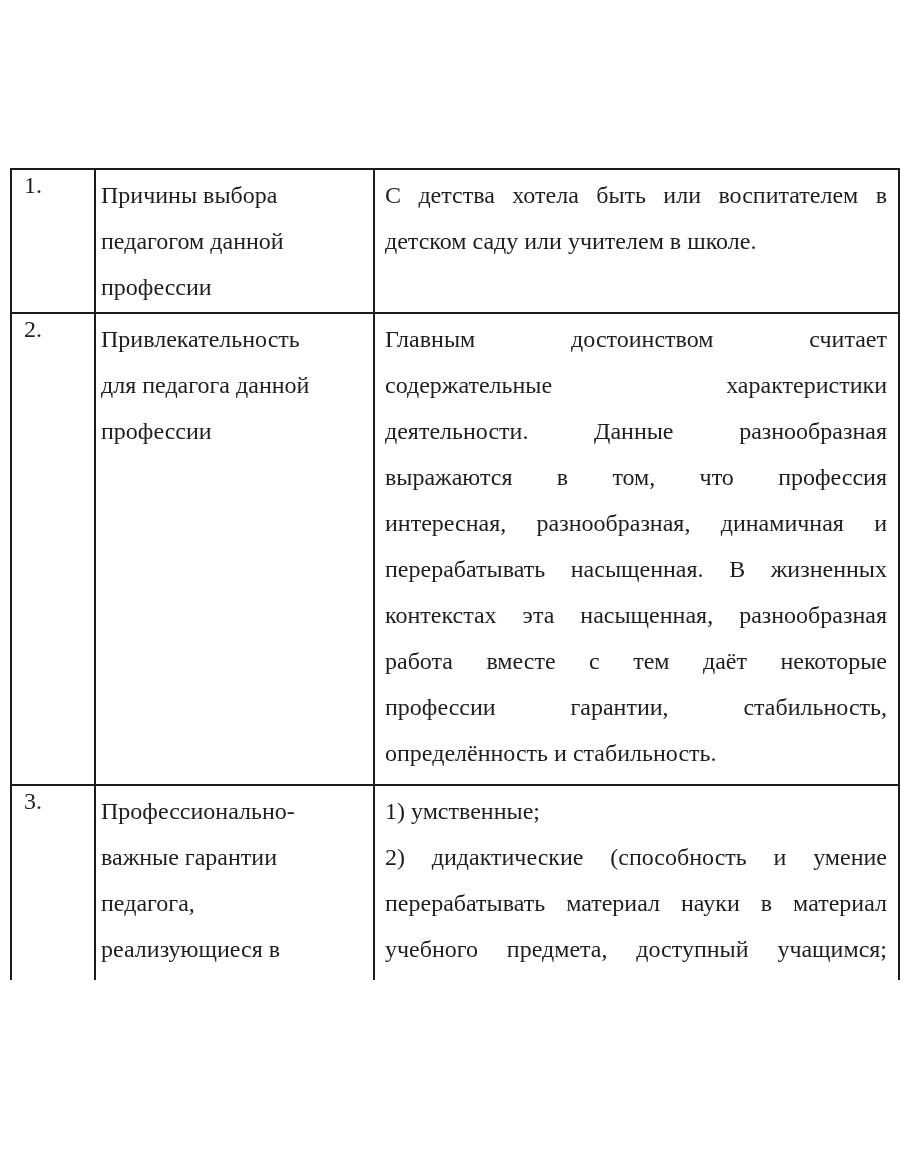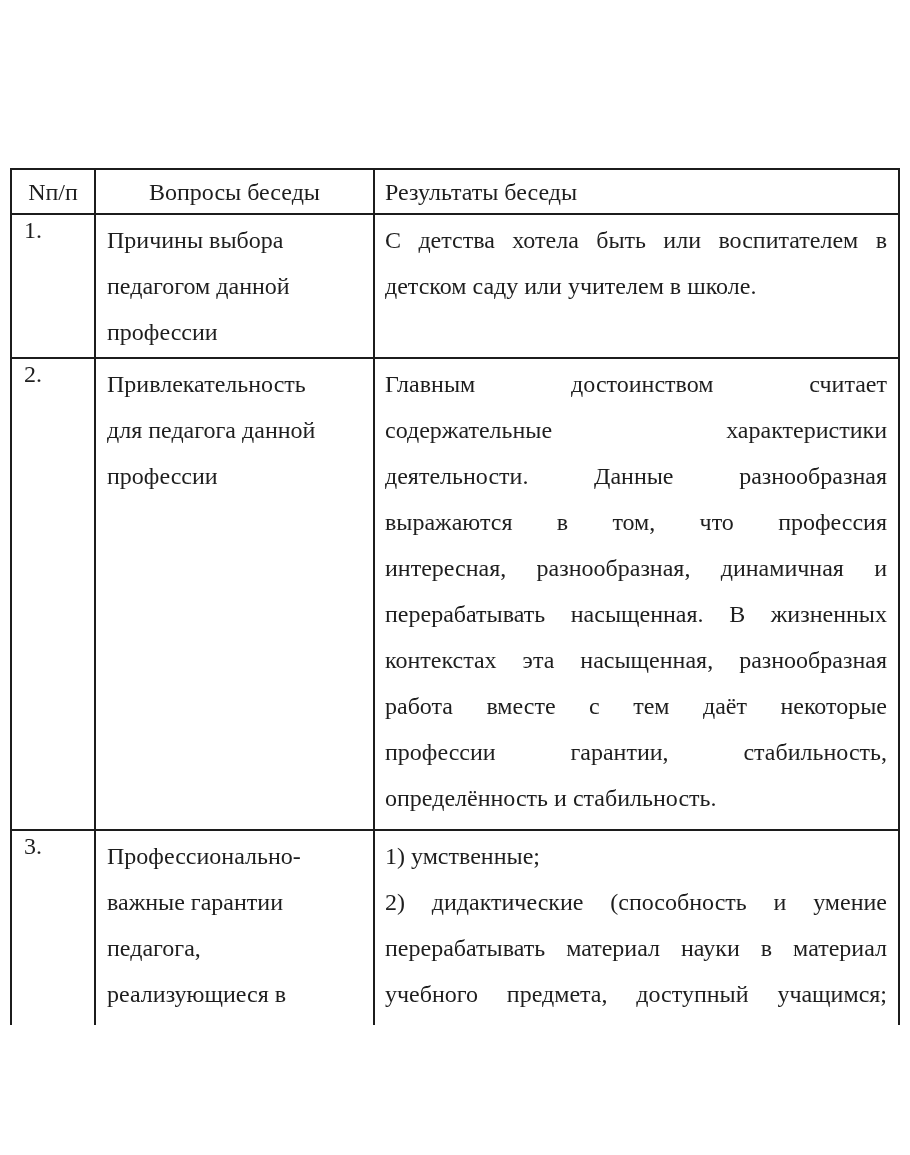--- a/index.html
+++ b/index.html
@@ -42,21 +42,21 @@
   tr.row2 { height: 184px; }
   tr.row2 td { border-bottom: none; }
   td.hc {
     vertical-align: middle;
     line-height: 28px;
   }
   td.hc-num  { text-align: center; }
   td.hc-q    { text-align: center; }
   td.hc-r    { text-align: left; padding-left: 10px; }
   td.numcell { padding: 2px 4px 0 12px; }
-  td.qcell   { padding: 2px 8px 0 11px; }
+  td.qcell   { padding: 2px 8px 0 5px; }
   td.rcell   { padding: 2px 11px 8px 10px; }
   .ln {
     height: 46px;
     line-height: 46px;
     overflow: hidden;
     white-space: normal;
   }
   .ln.j {
     text-align: justify;
     text-align-last: justify;
@@ -68,25 +68,20 @@
 <div class="page">
   <div class="table-wrap">
     <table class="doc-table">
       <colgroup>
           <col class="c1">
           <col class="c2">
           <col class="c3">
         </colgroup>
 
       <tbody>
-          <tr class="hrow">
-        <td class="hc hc-num">Nп/п</td>
-        <td class="hc hc-q">Вопросы беседы</td>
-        <td class="hc hc-r">Результаты беседы</td>
-      </tr>
 
       <tr class="row0">
         <td class="numcell">1.</td>
         <td class="qcell">
           <div class="ln">Причины выбора</div>
           <div class="ln">педагогом данной</div>
           <div class="ln">профессии</div>
         </td>
         <td class="rcell">
           <div class="ln j">С детства хотела быть или воспитателем в</div>

